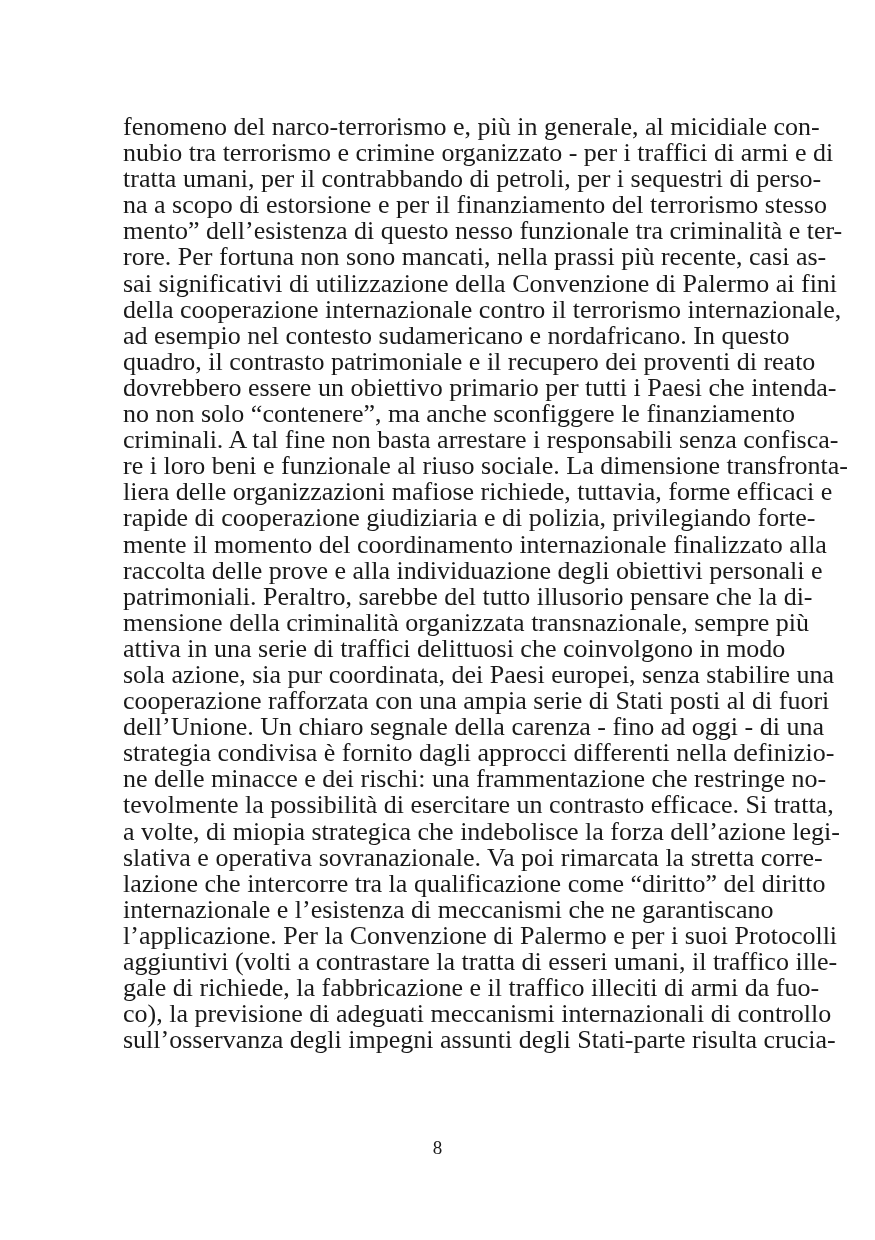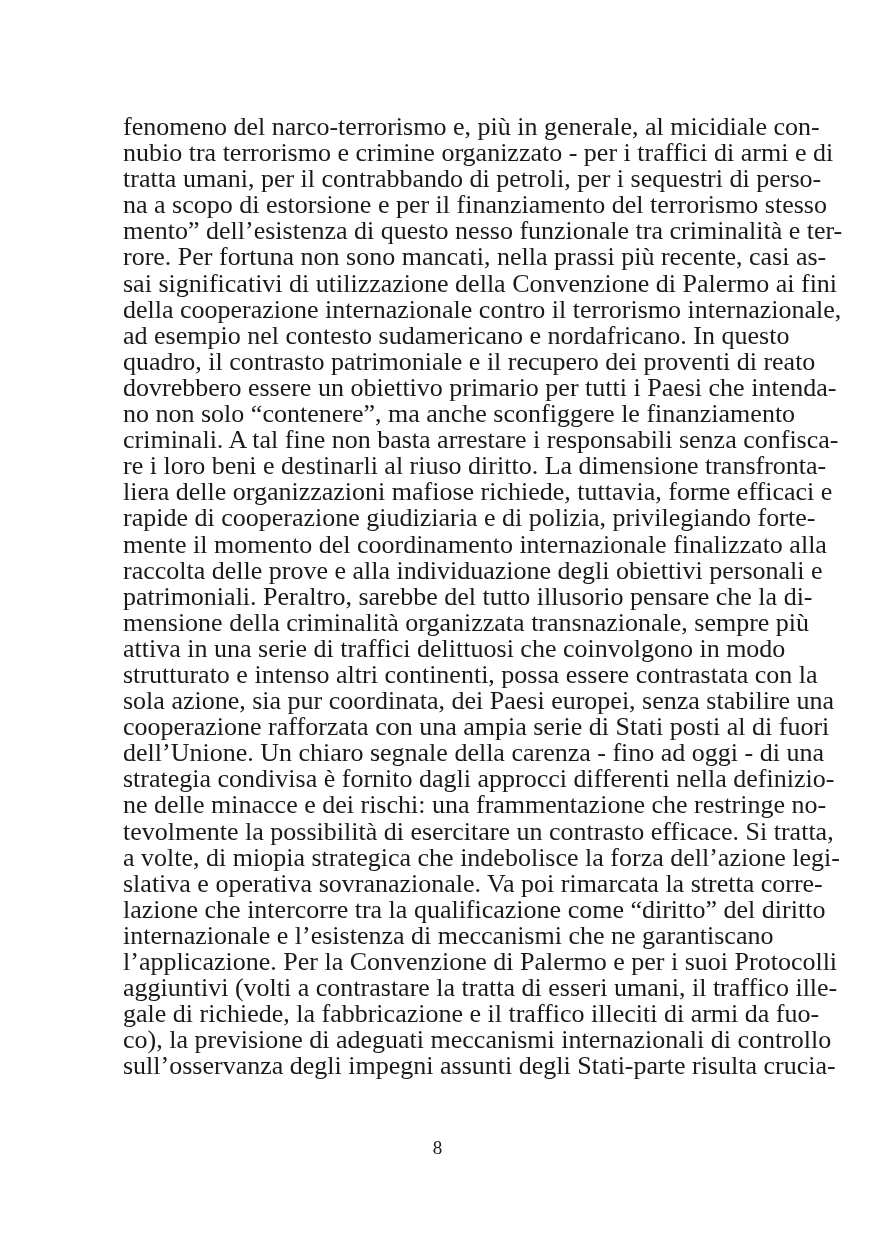--- a/index.html
+++ b/index.html
@@ -61,29 +61,28 @@
     <span class="line">na a scopo di estorsione e per il finanziamento del terrorismo stesso</span>
     <span class="line">mento” dell’esistenza di questo nesso funzionale tra criminalità e ter-</span>
     <span class="line">rore. Per fortuna non sono mancati, nella prassi più recente, casi as-</span>
     <span class="line">sai significativi di utilizzazione della Convenzione di Palermo ai fini</span>
     <span class="line">della cooperazione internazionale contro il terrorismo internazionale,</span>
     <span class="line">ad esempio nel contesto sudamericano e nordafricano. In questo</span>
     <span class="line">quadro, il contrasto patrimoniale e il recupero dei proventi di reato</span>
     <span class="line">dovrebbero essere un obiettivo primario per tutti i Paesi che intenda-</span>
     <span class="line">no non solo “contenere”, ma anche sconfiggere le finanziamento</span>
     <span class="line">criminali. A tal fine non basta arrestare i responsabili senza confisca-</span>
-    <span class="line">re i loro beni e destinarli al riuso diritto. La dimensione transfronta-</span>
+    <span class="line">re i loro beni e funzionale al riuso sociale. La dimensione transfronta-</span>
     <span class="line">liera delle organizzazioni mafiose richiede, tuttavia, forme efficaci e</span>
     <span class="line">rapide di cooperazione giudiziaria e di polizia, privilegiando forte-</span>
     <span class="line">mente il momento del coordinamento internazionale finalizzato alla</span>
     <span class="line">raccolta delle prove e alla individuazione degli obiettivi personali e</span>
     <span class="line">patrimoniali. Peraltro, sarebbe del tutto illusorio pensare che la di-</span>
     <span class="line">mensione della criminalità organizzata transnazionale, sempre più</span>
     <span class="line">attiva in una serie di traffici delittuosi che coinvolgono in modo</span>
-    <span class="line">strutturato e intenso altri continenti, possa essere contrastata con la</span>
     <span class="line">sola azione, sia pur coordinata, dei Paesi europei, senza stabilire una</span>
     <span class="line">cooperazione rafforzata con una ampia serie di Stati posti al di fuori</span>
     <span class="line">dell’Unione. Un chiaro segnale della carenza - fino ad oggi - di una</span>
     <span class="line">strategia condivisa è fornito dagli approcci differenti nella definizio-</span>
     <span class="line">ne delle minacce e dei rischi: una frammentazione che restringe no-</span>
     <span class="line">tevolmente la possibilità di esercitare un contrasto efficace. Si tratta,</span>
     <span class="line">a volte, di miopia strategica che indebolisce la forza dell’azione legi-</span>
     <span class="line">slativa e operativa sovranazionale. Va poi rimarcata la stretta corre-</span>
     <span class="line">lazione che intercorre tra la qualificazione come “diritto” del diritto</span>
     <span class="line">internazionale e l’esistenza di meccanismi che ne garantiscano</span>

